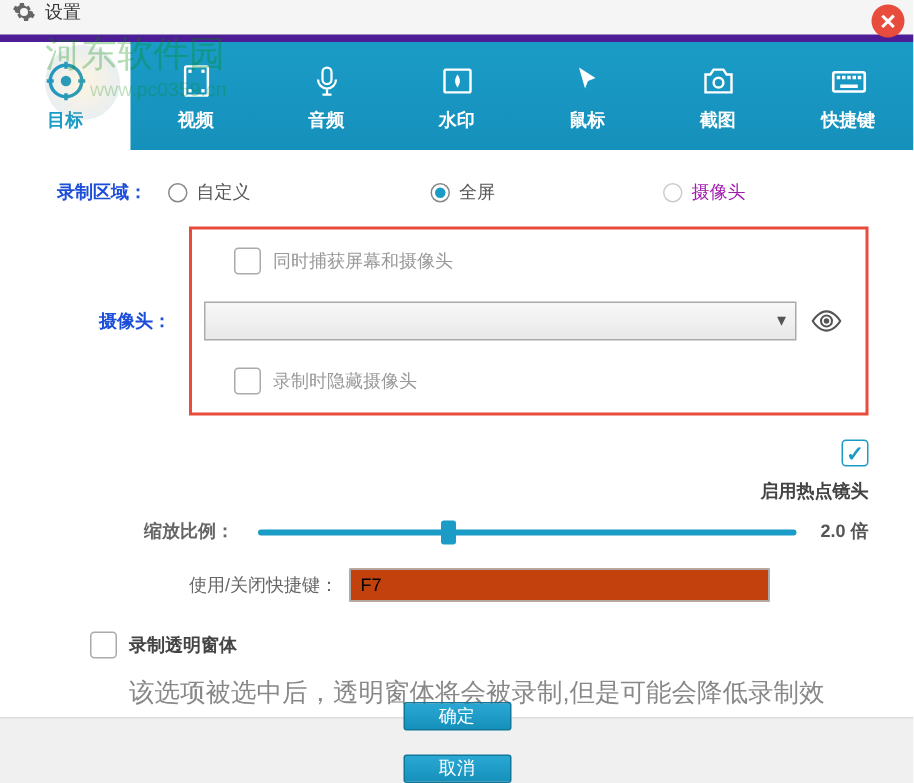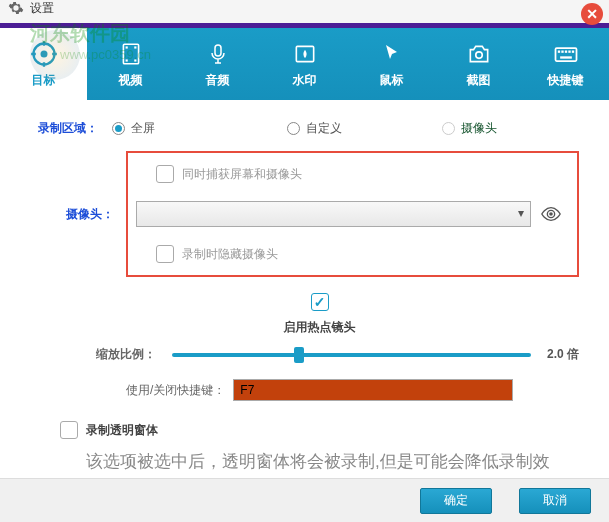--- a/index.html
+++ b/index.html
@@ -1,18 +1,18 @@
 <!DOCTYPE html>
 <html><head>
   <meta charset="utf-8">
   <style>
     * { margin: 0; padding: 0; box-sizing: border-box; font-family: "Microsoft YaHei", sans-serif; }
     body { width: 609px; height: 522px; background: #fff; position: relative; overflow: hidden; }
     .watermark { position: absolute; top: 20px; left: 30px; z-index: 100; pointer-events: none; }
-    .watermark-text { color: rgba(0,140,0,0.3); font-size: 20px; font-weight: bold; }
+    .watermark-text { color: rgba(0,140,0,0.3); font-size: 24px; font-weight: normal; }
     .watermark-sub { color: rgba(0,140,0,0.25); font-size: 13px; margin-left: 30px; }
     .watermark-logo { position: absolute; top: 10px; left: 0; width: 50px; height: 50px; border-radius: 50%; background: radial-gradient(circle, rgba(255,165,0,0.3), rgba(0,100,200,0.3)); opacity: 0.4; }
     
     .titlebar { height: 28px; background: #f5f5f5; display: flex; align-items: flex-start; padding: 0 8px; position: relative; border-bottom: 5px solid #4c1d95; }
     .titlebar-icon { width: 16px; height: 16px; margin-right: 6px; }
     .titlebar-title { font-size: 12px; color: #333; }
     .close-btn { position: absolute; right: 6px; top: 3px; width: 22px; height: 22px; background: #e74c3c; border-radius: 50%; display: flex; align-items: center; justify-content: center; cursor: pointer; }
     .close-x { color: #fff; font-size: 14px; font-weight: bold; }
     
     .tabbar { height: 72px; background: linear-gradient(#1a9cc7, #1590bb); display: flex; }
@@ -23,51 +23,51 @@
     
     .content { padding: 20px 30px 60px; font-size: 12px; color: #555; }
     .row { display: flex; align-items: center; margin-bottom: 14px; }
     .row-label { width: 82px; text-align: right; font-weight: bold; color: #1d4ed8; padding-right: 14px; }
     .radio-row { display: flex; gap: 0; }
     .radio-row .radio-opt:nth-child(1) { width: 175px; }
     .radio-row .radio-opt:nth-child(2) { width: 155px; }
     .radio-opt { display: flex; align-items: center; gap: 6px; }
     .radio { width: 13px; height: 13px; border: 1px solid #888; border-radius: 50%; display: inline-flex; align-items: center; justify-content: center; }
     .radio.checked::after { content: ''; width: 7px; height: 7px; background: #1a9cc7; border-radius: 50%; }
-    .disabled { color: #14532d; }
+    .disabled { color: #a21caf; }
     .disabled .radio { border-color: #ccc; }
     
     .redbox { border: 2px solid #e74c3c; padding: 12px 14px; margin-left: 96px; margin-bottom: 16px; position: relative; }
     .redbox-inner { margin-left: -96px; }
     
     .checkbox { width: 18px; height: 18px; border: 1px solid #aaa; border-radius: 3px; display: inline-flex; align-items: center; justify-content: center; background: #fff; flex-shrink: 0; }
     .checkbox.checked { border-color: #1a9cc7; }
     .checkbox.checked::after { content: '✓'; color: #1a9cc7; font-weight: bold; font-size: 14px; }
-    .check-row { display: flex; align-items: center; gap: 8px; margin-bottom: 10px; }
+    .check-row { display: flex; align-items: flex-end; gap: 8px; margin-bottom: 10px; }
     .check-row .lbl { color: #999; }
     .check-row .lbl.strong { color: #444; font-weight: bold; }
     
     .camera-row { display: flex; align-items: center; gap: 8px; }
     .select { flex: 1; height: 26px; border: 1px solid #aaa; background: linear-gradient(#f8f8f8,#e8e8e8); position: relative; }
     .select::after { content: '▾'; position: absolute; right: 6px; top: 4px; color: #555; font-size: 12px; }
     .eye-icon { width: 24px; height: 24px; display: flex; align-items: center; justify-content: center; color: #555; cursor: pointer; }
     
     .slider-row { display: flex; align-items: center; gap: 16px; margin-left: 66px; margin-bottom: 16px; font-weight: bold; }
     .slider-label { color: #666; }
     .slider-track { flex: 1; height: 4px; background: #1a9cc7; position: relative; border-radius: 2px; }
     .slider-thumb { position: absolute; left: 34%; top: -6px; width: 10px; height: 16px; background: #1a9cc7; border-radius: 2px; }
     
     .hotkey-row { display: flex; align-items: center; gap: 8px; margin-left: 96px; margin-bottom: 20px; }
     .hotkey-label { color: #666; }
     .hotkey-input { width: 280px; height: 22px; border: 1px solid #aaa; padding: 0 6px; font-size: 12px; background: #c2410c; }
     
     .trans-box { margin-left: 30px; }
     .trans-desc { color: #888; font-size: 17px; margin-left: 26px; margin-top: 4px; line-height: 1.5; }
     
-    .footer { position: absolute; bottom: 0; left: 0; right: 0; height: 44px; background: #f0f0f0; border-top: 1px solid #ddd; display: flex; align-items: center; justify-content: flex-end; gap: 27px; padding: 0 18px; }
+    .footer { position: absolute; bottom: 0; left: 0; right: 0; height: 44px; background: #f0f0f0; border-top: 1px solid #ddd; display: flex; align-items: center; justify-content: flex-end; gap: 16px; padding: 0 18px; flex-direction: column; }
     .btn { width: 72px; height: 26px; background: linear-gradient(#2aa8d4,#1590bb); color: #fff; border: 1px solid #117799; border-radius: 2px; font-size: 12px; cursor: pointer; }
   </style>
 </head>
 <body>
 
 <div class="watermark">
   <div class="watermark-logo"></div>
   <div class="watermark-text">河东软件园</div>
   <div class="watermark-sub">www.pc0359.cn</div>
 </div>
@@ -154,26 +154,26 @@
       </div>
     <span class="tab-label">快捷键</span>
   </div>
 </div>
 
 <div class="content">
   <div class="row">
     <div class="row-label">录制区域：</div>
     <div class="radio-row">
       <div class="radio-opt">
+          <span class="radio"></span>
+          <span>自定义</span>
+        </div>
+      <div class="radio-opt">
           <span class="radio checked"></span>
           <span>全屏</span>
-        </div>
-      <div class="radio-opt">
-          <span class="radio"></span>
-          <span>自定义</span>
         </div>
       <div class="radio-opt disabled">
           <span class="radio"></span>
           <span>摄像头</span>
         </div>
     </div>
   </div>
 
   <div class="redbox">
     <div class="redbox-inner">

